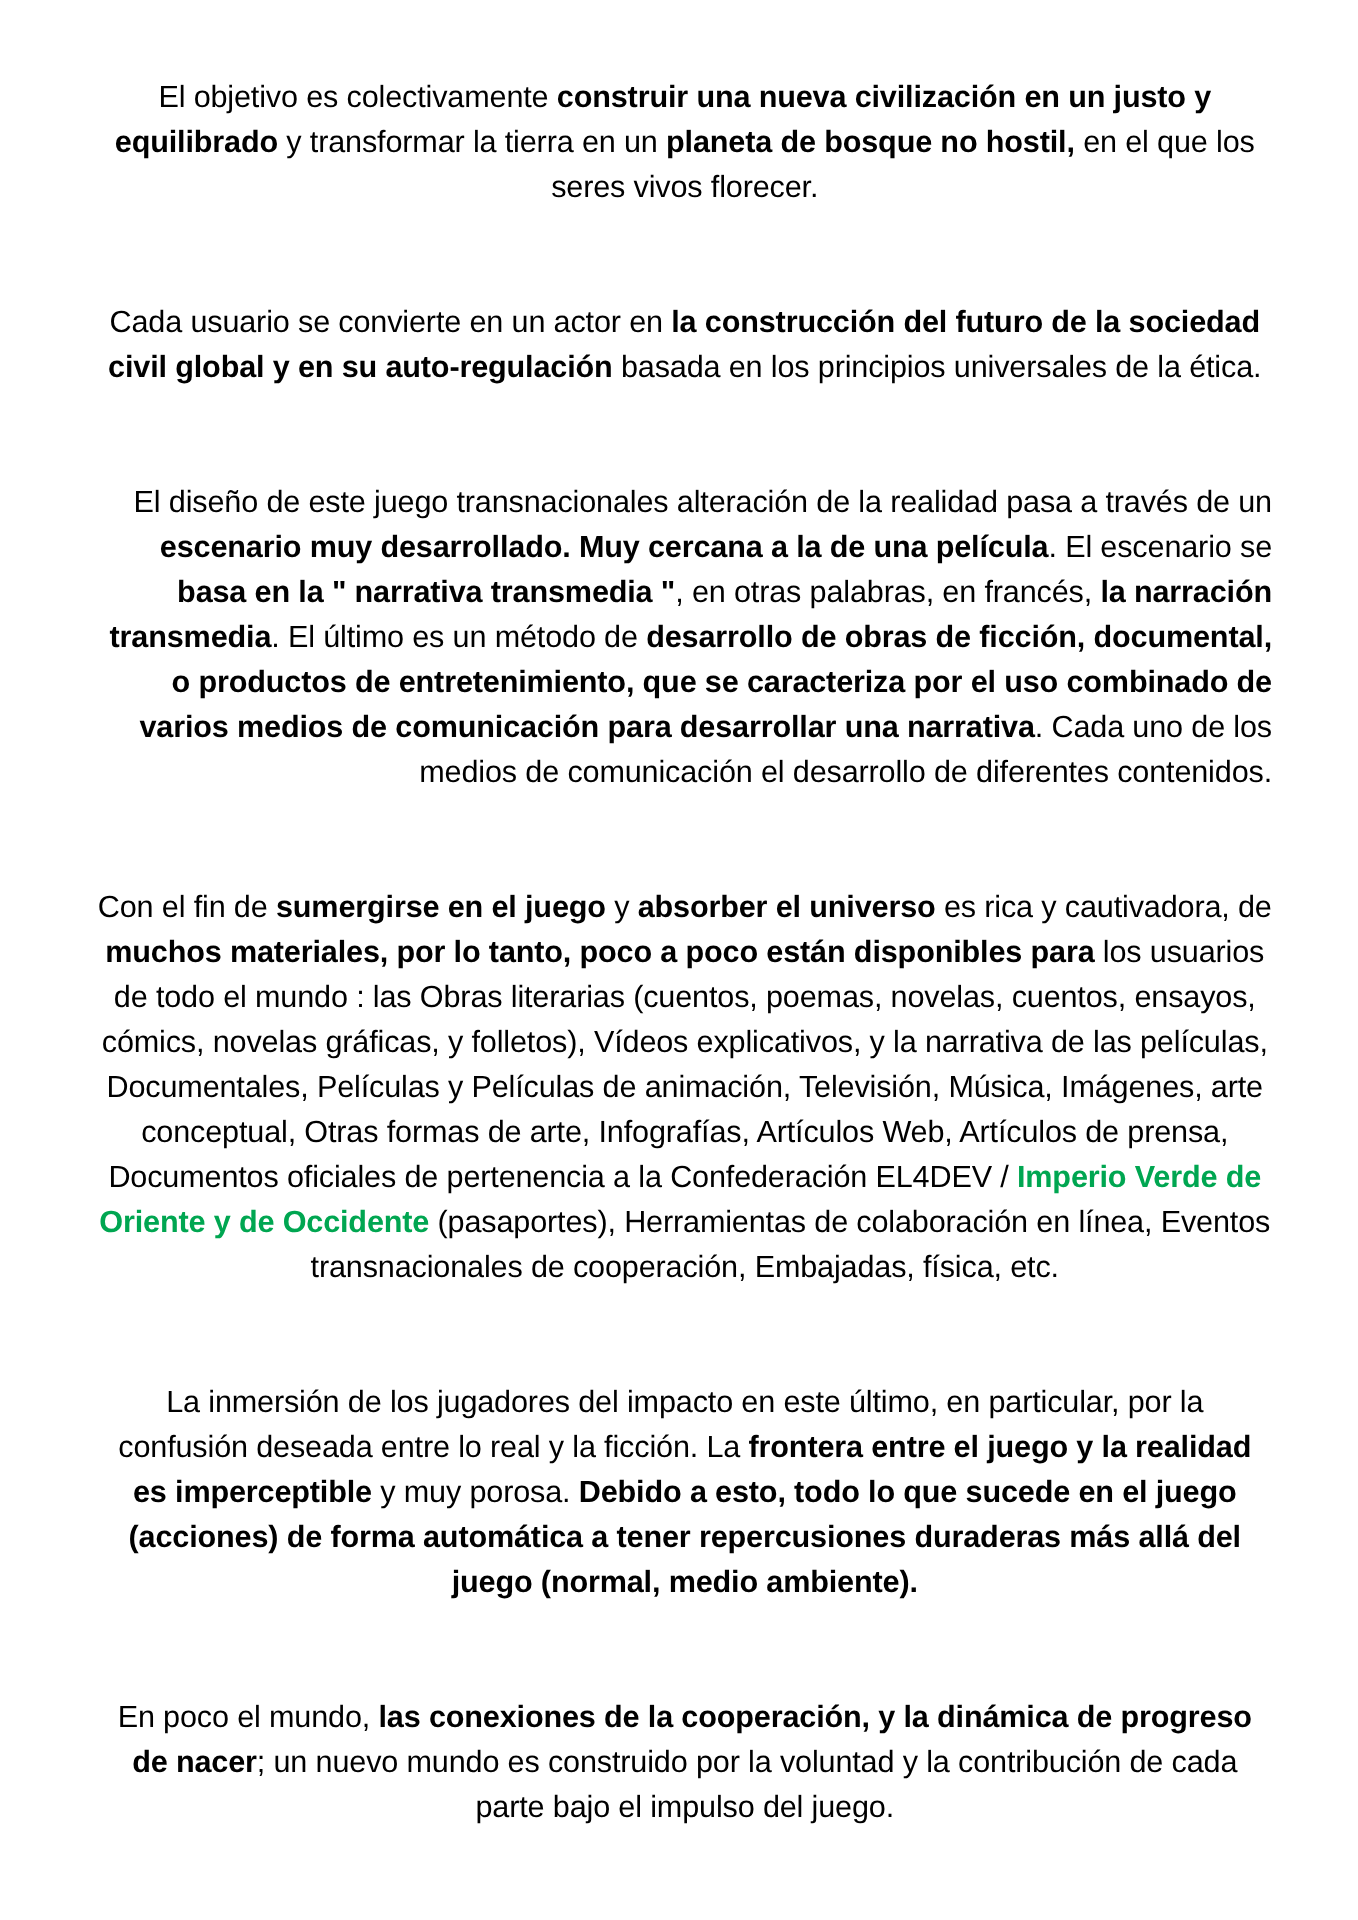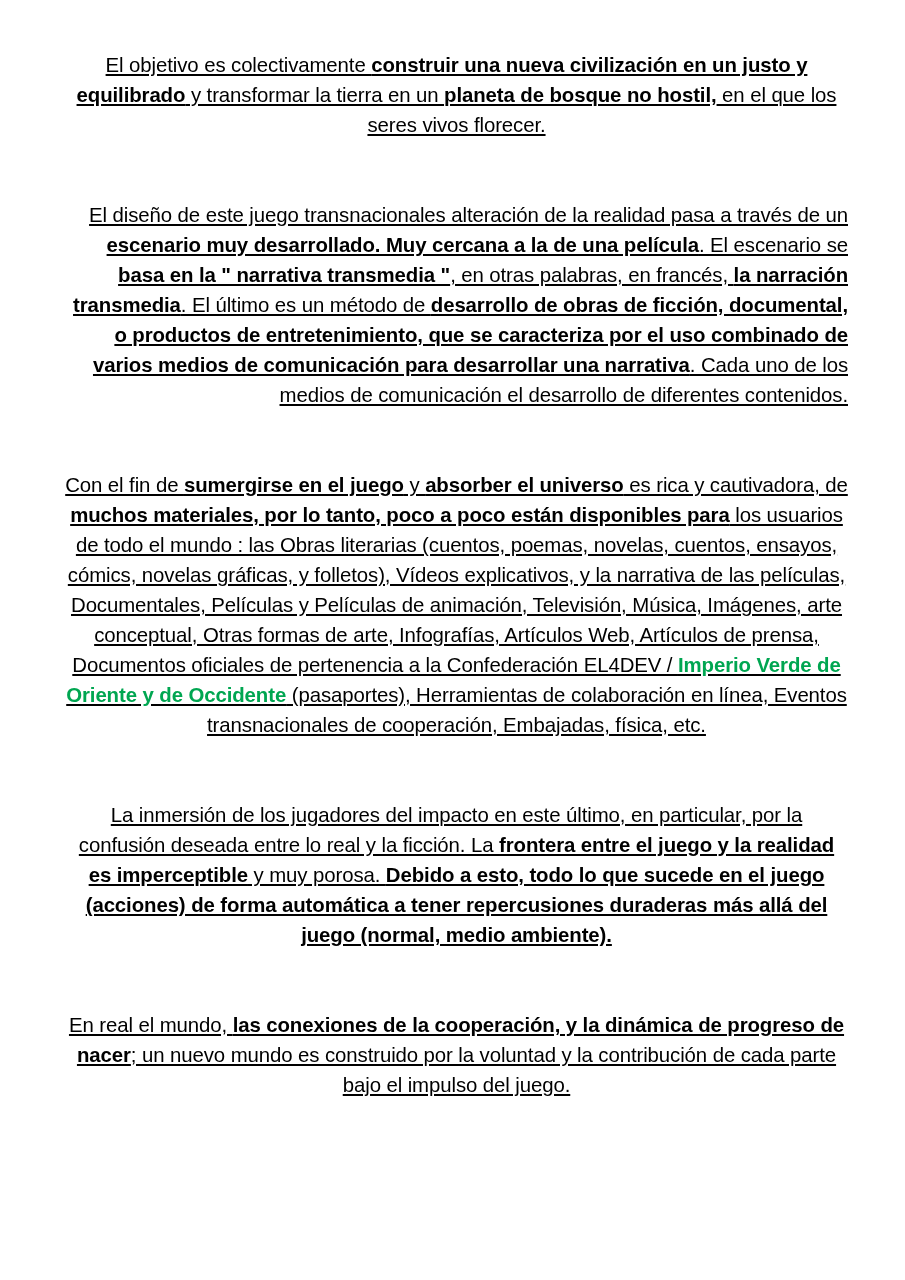--- a/index.html
+++ b/index.html
@@ -17,21 +17,20 @@
   #page {
     position: relative;
     width: 905px;
     height: 1280px;
     background: #ffffff;
     box-sizing: border-box;
     padding: 50px 57px 0 65px;
   }
   .doc-body {
     width: 783px;
-    text-decoration: underline;
   }
   .para {
     text-align: center;
     color: #000000;
     font-size: 20.4px;
     line-height: 30px;
     letter-spacing: -0.1px;
     margin: 0;
     
     transform-origin: left top;
@@ -53,18 +52,19 @@
   .p4 { margin-top: 62px; }
   .p5 { margin-top: 62px; }
   .p6 { margin-top: 62px; }
 </style>
 </head>
 <body>
 
 <div id="page">
   <div class="doc-body">
     <p class="para p1"><span>El objetivo es colectivamente </span><span class="b">construir una nueva civilización en un justo y equilibrado</span><span> y transformar la tierra en un </span><span class="b">planeta de bosque no hostil,</span><span> en el que los seres vivos florecer.</span></p>
+    <p class="para p2"><span>Cada usuario se convierte en un actor en </span><span class="b">la construcción del futuro de la sociedad civil global y en su auto-regulación</span><span> basada en los principios universales de la ética.</span></p>
     <p class="para p3"><span>El diseño de este juego transnacionales alteración de la realidad pasa a través de un </span><span class="b">escenario muy desarrollado. Muy cercana a la de una película</span><span>. El escenario se </span><span class="b">basa en la " narrativa transmedia "</span><span>, en otras palabras, en francés, </span><span class="b">la narración transmedia</span><span>. El último es un método de </span><span class="b">desarrollo de obras de ficción, documental, o productos de entretenimiento, que se caracteriza por el uso combinado de varios medios de comunicación para desarrollar una narrativa</span><span>. Cada uno de los medios de comunicación el desarrollo de diferentes contenidos.</span></p>
     <p class="para p4"><span>Con el fin de </span><span class="b">sumergirse en el juego</span><span> y </span><span class="b">absorber el universo</span><span> es rica y cautivadora, de </span><span class="b">muchos materiales, por lo tanto, poco a poco están disponibles para</span><span> los usuarios de todo el mundo : las Obras literarias (cuentos, poemas, novelas, cuentos, ensayos, cómics, novelas gráficas, y folletos), Vídeos explicativos, y la narrativa de las películas, Documentales, Películas y Películas de animación, Televisión, Música, Imágenes, arte conceptual, Otras formas de arte, Infografías, Artículos Web, Artículos de prensa, Documentos oficiales de pertenencia a la Confederación EL4DEV / </span><span class="green">Imperio Verde de Oriente y de Occidente</span><span> (pasaportes), Herramientas de colaboración en línea, Eventos transnacionales de cooperación, Embajadas, física, etc.</span></p>
     <p class="para p5"><span>La inmersión de los jugadores del impacto en este último, en particular, por la confusión deseada entre lo real y la ficción. La </span><span class="b">frontera entre el juego y la realidad es imperceptible</span><span> y muy porosa. </span><span class="b">Debido a esto, todo lo que sucede en el juego (acciones) de forma automática a tener repercusiones duraderas más allá del juego (normal, medio ambiente).</span></p>
-    <p class="para p6"><span>En real el mundo, </span><span class="b">las conexiones de la cooperación, y la dinámica de progreso de nacer</span><span>; un nuevo mundo es construido por la voluntad y la contribución de cada parte bajo el impulso del juego.</span></p>
+    <p class="para p6"><span>En poco el mundo, </span><span class="b">las conexiones de la cooperación, y la dinámica de progreso de nacer</span><span>; un nuevo mundo es construido por la voluntad y la contribución de cada parte bajo el impulso del juego.</span></p>
   </div>
 </div>
 
 </body></html>

